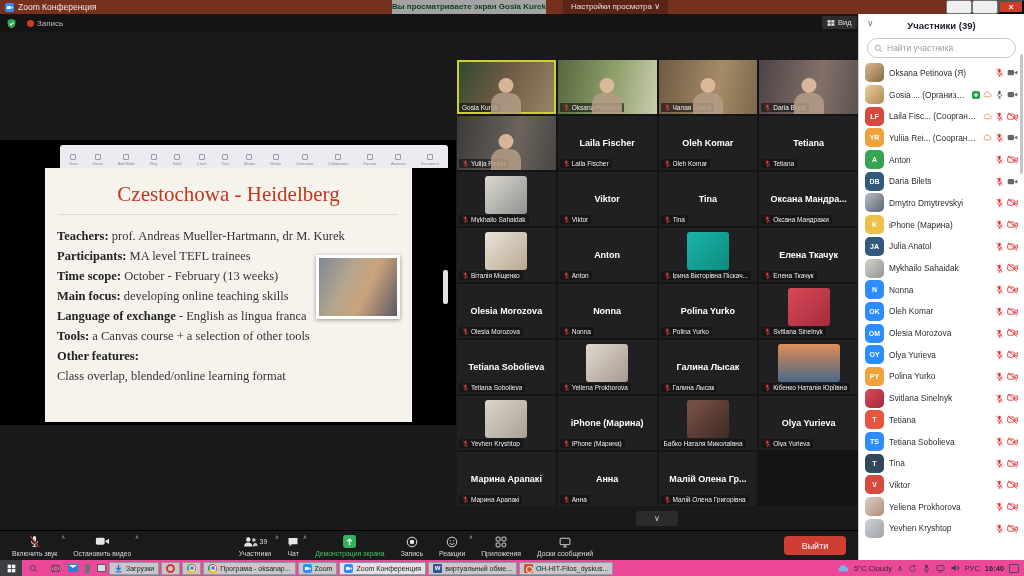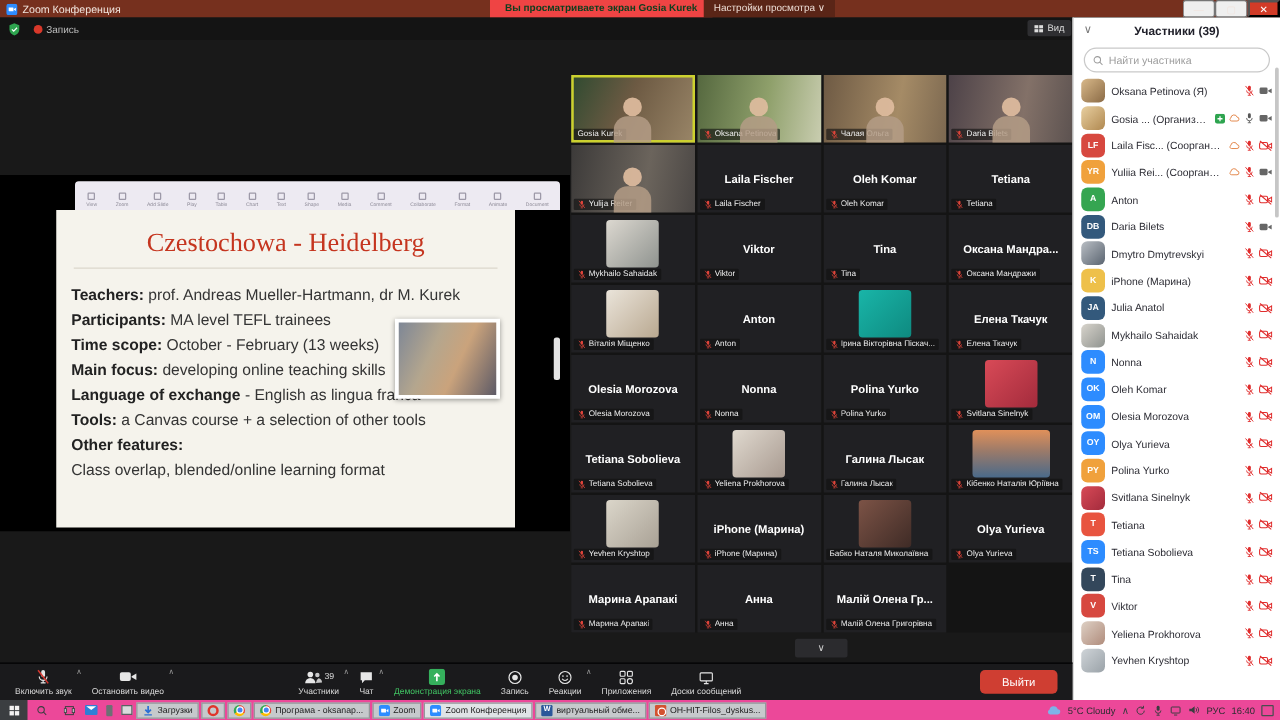--- a/index.html
+++ b/index.html
@@ -1,41 +1,41 @@
 <!DOCTYPE html>
 <html><head>
 <meta charset="utf-8">
 <style>
 *{margin:0;padding:0;box-sizing:border-box}
 html,body{width:1024px;height:576px;overflow:hidden}
 body{position:relative;background:#191919;font-family:"Liberation Sans",sans-serif;-webkit-font-smoothing:antialiased}
 
 .titlebar{position:absolute;left:0;top:0;width:1024px;height:14px;background:#76301e;display:flex;align-items:center;padding-left:5px}
 .tb-title{font-size:8.5px;color:#f2e6df;margin-left:4px;white-space:nowrap}
-.banner{position:absolute;left:392px;top:0;height:14px;background:#ef4444;color:#0d3f1e;font-size:8px;font-weight:bold;line-height:14px;padding:0 12px;white-space:nowrap}
+.banner{position:absolute;left:392px;top:0;height:14px;background:#a3a3a3;color:#0d3f1e;font-size:8px;font-weight:bold;line-height:14px;padding:0 0;white-space:nowrap}
 .viewset{position:absolute;left:563px;top:0;height:14px;background:#5a2517;color:#ecdcd4;font-size:8px;line-height:14px;padding:0 8px;white-space:nowrap;border:0}
 .winctl{position:absolute;right:0;top:0;height:14px;display:flex}
 .wbtn{width:26px;height:14px;display:flex;align-items:center;justify-content:center;color:#f0e4de;font-size:8px}
 .wbtn.close{background:#d23b27;color:#fff}
 
 .substrip{position:absolute;left:0;top:14px;width:1024px;height:18px;background:#141414;display:flex;align-items:center;padding:0 6px}
 .rec-label{font-size:8px;color:#bdbdbd;margin-left:3px}
 .recdot{width:7px;height:7px;border-radius:50%;background:#d8382a;margin-left:10px}
 .viewbtn{position:absolute;left:822px;top:2px;height:13px;background:#2e2e31;border:0;border-radius:2px;color:#ddd;font-size:7.5px;display:flex;align-items:center;gap:3px;padding:4px 5px}
 
 .share{position:absolute;left:0;top:140px;width:456px;height:285px;background:#000}
 .kn-toolbar{position:absolute;left:60px;top:5px;width:388px;height:23px;background:#edeaf2;border-radius:3px 3px 0 0;display:flex;align-items:flex-end;justify-content:space-between;padding:3px 9px 2px}
 .kn-item{display:flex;flex-direction:column;align-items:center;gap:1px}
 .kn-ico{width:6px;height:6px;border:1px solid #9d99a8;border-radius:1px}
 .kn-lb{font-size:4px;color:#8d8a97;white-space:nowrap}
 .kn-canvas{position:absolute;left:45px;top:28px;width:367px;height:254px;background:#f5f3ec;overflow:hidden}
 .kn-scroll{position:absolute;left:443px;top:130px;width:5px;height:34px;background:#e3e3e3;border-radius:2px}
 .sl-title{margin-top:14px;text-align:center;font-family:"Liberation Serif",serif;color:#c5351f;font-size:21px}
 .sl-hr{margin:7px 14px 0;border-top:1px solid #dcd8cb}
-.sl-body{margin:11px 4px 0 12px;font-family:Liberation Sans, sans-serif;font-size:12.5px;color:#343434;line-height:1.6}
+.sl-body{margin:11px 4px 0 12px;font-family:Liberation Serif, serif;font-size:12.5px;color:#343434;line-height:1.6}
 .sl-body b{font-weight:bold;color:#222}
 .sl-photo{position:absolute;right:12px;top:87px;width:84px;height:64px;background:#fff;padding:3px;box-shadow:0 1px 4px rgba(0,0,0,.4)}
 .sl-photo .ph{width:100%;height:100%;background:linear-gradient(115deg,#7e8796 0%,#b4a68e 35%,#caa37c 60%,#5d5a66 100%)}
 
 .gallery{position:absolute;left:457px;top:60px;width:401px;height:446px;display:grid;grid-template-columns:repeat(4,1fr);grid-auto-rows:54px;gap:2px;background:#141414}
 .tile{position:relative;background:#202023;overflow:hidden}
 .tile.active{outline:2px solid #ccd12f;outline-offset:-2px;z-index:2}
 .cname{position:absolute;inset:0;display:flex;align-items:center;justify-content:center;color:#fff;font-weight:bold;font-size:9px;text-align:center;padding:0 4px;line-height:1.15}
 .vid::before{content:"";position:absolute;left:50%;top:34%;width:15px;height:15px;border-radius:50%;background:rgba(222,188,158,.92);transform:translateX(-50%)}
 .vid::after{content:"";position:absolute;left:50%;top:62%;width:30px;height:24px;border-radius:11px 11px 0 0;background:rgba(180,156,134,.85);transform:translateX(-50%)}
@@ -1346,18 +1346,18 @@
           <path d="M5 12.5h4" stroke="#3a3d40" stroke-width="1.2"></path>
         </svg>
       </button>
       <button class="ti">
         <svg width="10" height="10" viewBox="0 0 14 14">
           <path d="M2 5.5h2.5L8 2.8v8.4L4.5 8.5H2z" fill="#3a3d40"></path>
           <path d="M9.5 5a3 3 0 0 1 0 4M11 3.5a5 5 0 0 1 0 7" fill="none" stroke="#3a3d40" stroke-width="1"></path>
         </svg>
       </button>
       <button class="tt" style="border: 0px; background: none;">РУС</button>
-      <button class="tt" style="border: 0px; background: none;">16:40</button>
+      <button class="tt" style="border: 0px; background: none; font-weight: bold;">16:40</button>
       <button class="ti">
         <span class="ic-note"></span>
       </button>
     </div>
   </div>
 
 </body></html>

